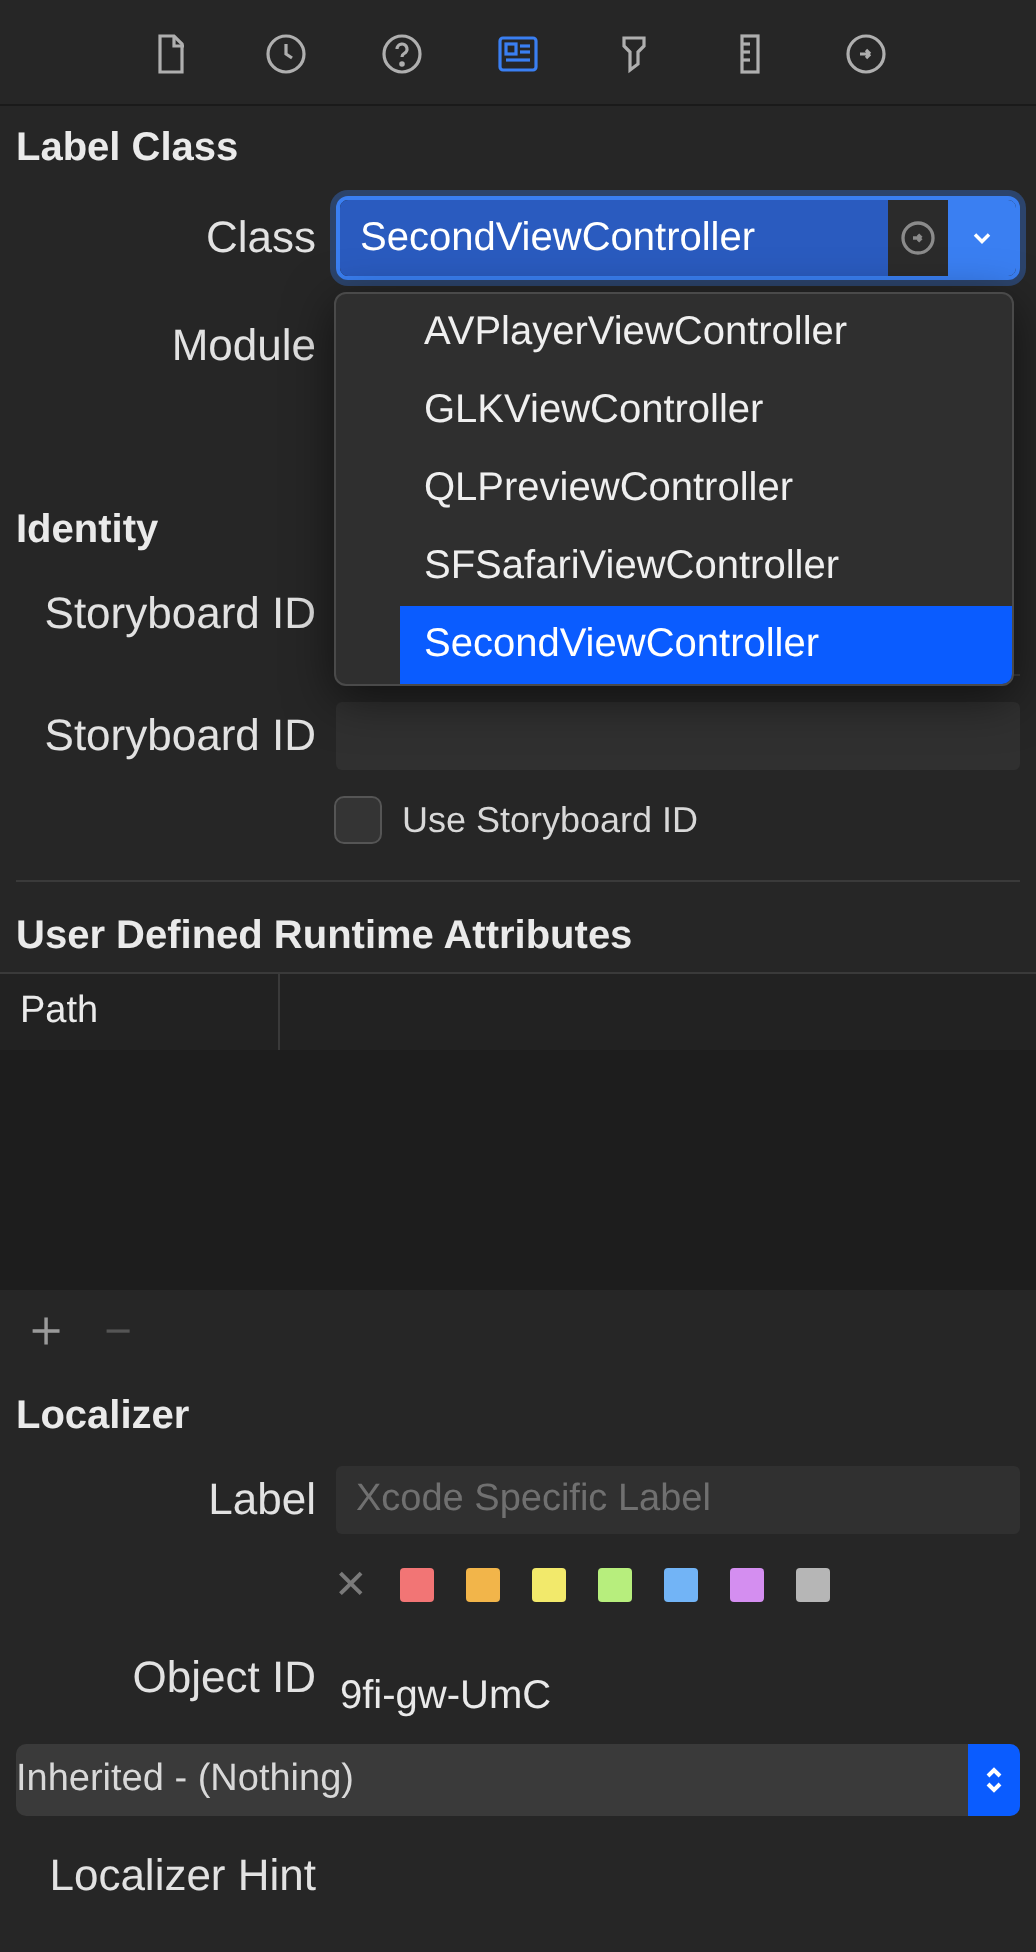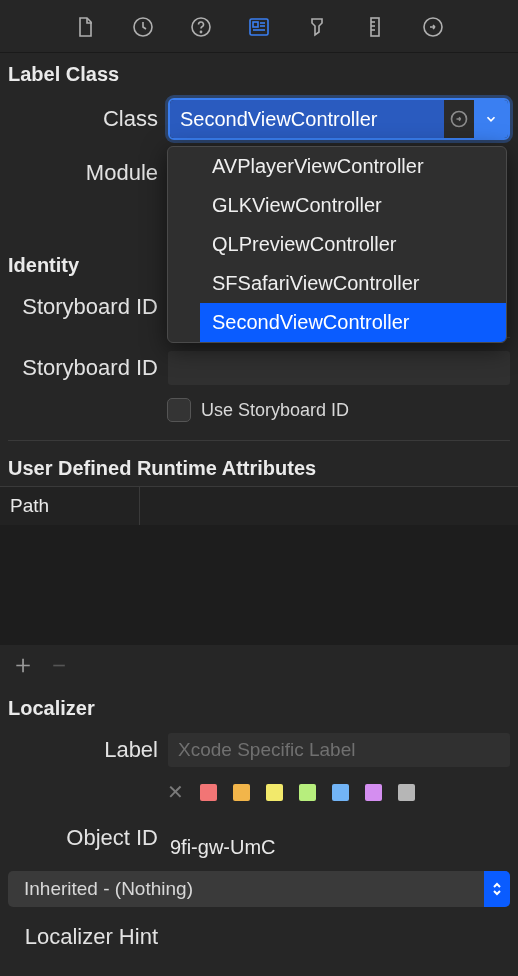--- a/index.html
+++ b/index.html
@@ -199,21 +199,21 @@
   
   .valtext { font-size: 20px; color: #e9e9e9; padding-left: 2px; margin-top: 20px; }
 
   
   .select-ctl {
     display: flex;
     align-items: center;
     background: #3a3a3a;
     border-radius: 5px;
     height: 36px;
-    padding-left: 16px;
+    padding-left: 0;
   }
   .select-ctl .sel-text { flex: 1; color: #d8d8d8; font-size: 19px; }
   .select-ctl .sel-stepper {
     width: 26px; height: 100%;
     background: #0a5cff;
     border-radius: 0 5px 5px 0;
     display: flex; flex-direction: column;
     align-items: center; justify-content: center;
     color: #fff;
     font-size: 8px;

